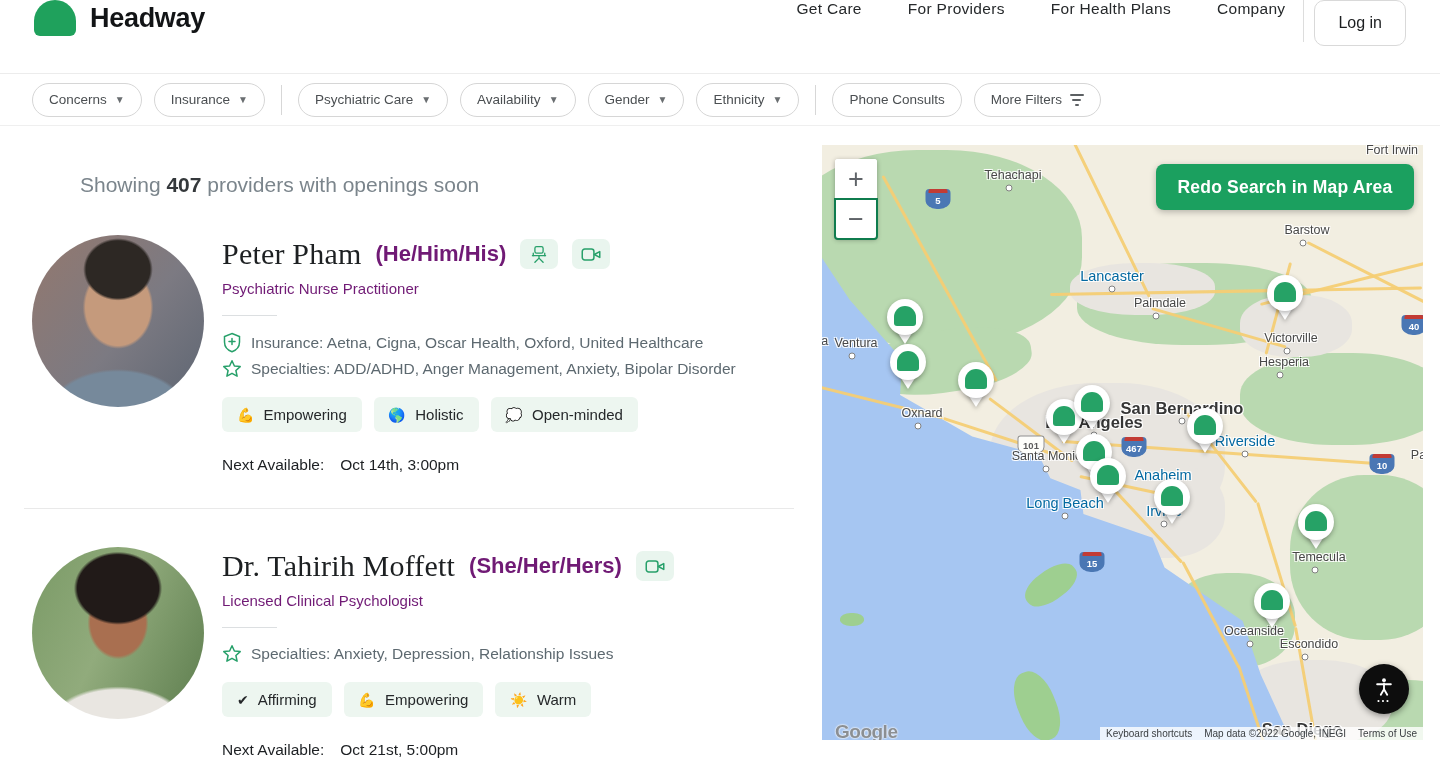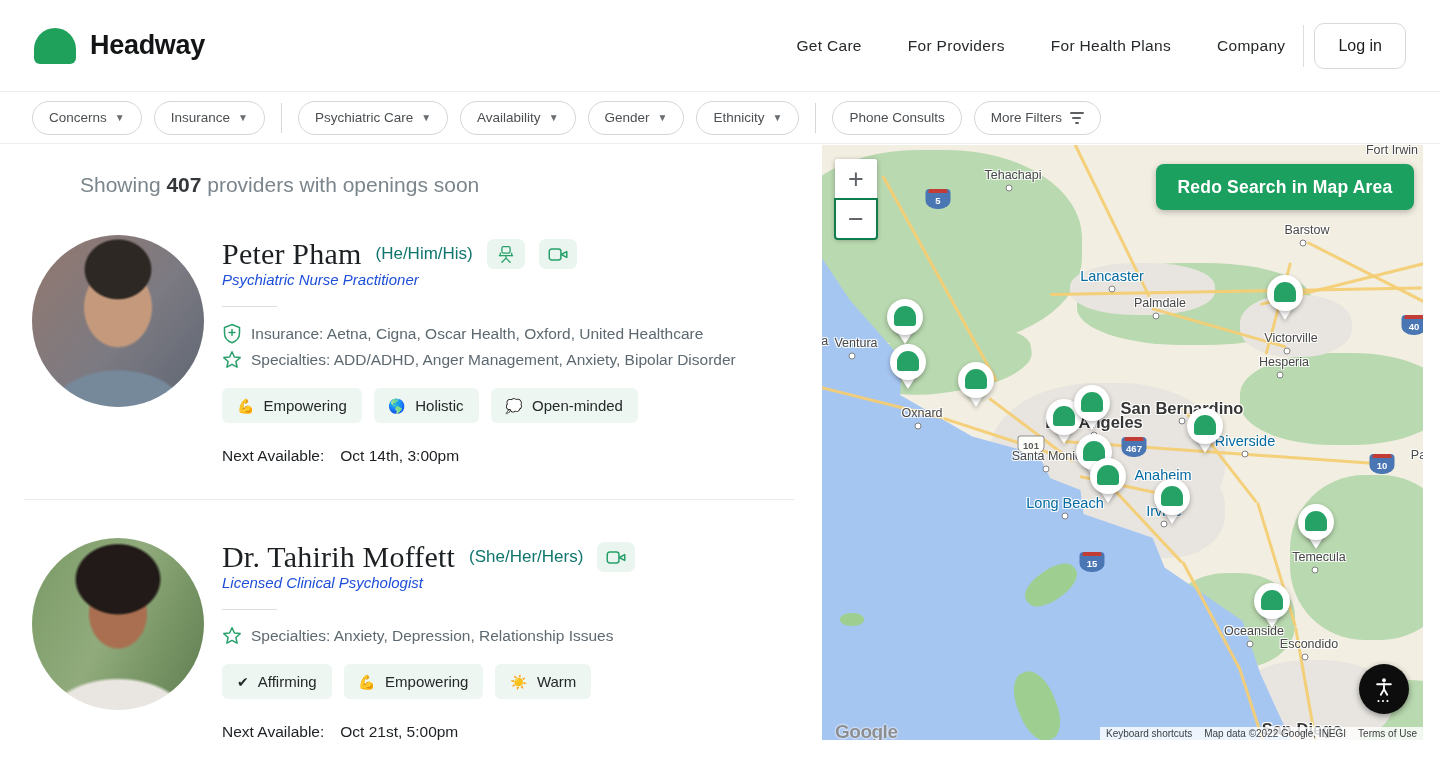--- a/index.html
+++ b/index.html
@@ -1,21 +1,21 @@
 <!DOCTYPE html>
 <html><head>
 <meta charset="utf-8">
 <style>
   * { margin:0; padding:0; box-sizing:border-box; }
   html,body { background:#fff; }
   body { font-family:"Liberation Sans", sans-serif; }
   .page { position:relative; width:1440px; height:777px; background:#fff; overflow:hidden; }
 
   
-  .header { height:92px; display:flex; align-items:center; padding:0 34px; border-bottom:1px solid #ececec; }
+  .header { height:74px; display:flex; align-items:flex-start; padding:0 34px; border-bottom:1px solid #ececec; }
   .brand { display:flex; align-items:center; gap:14px; }
   .logo-mound { width:42px; height:36px; background:#1fa15c; border-radius:21px 21px 6px 6px; }
   .wordmark { font-size:27px; font-weight:700; color:#121416; letter-spacing:-0.3px; }
   .nav { margin-left:auto; display:flex; align-items:center; gap:46px; }
   .nav a { text-decoration:none; color:#26292b; font-size:15.5px; letter-spacing:0.3px; }
   .nav-divider { width:1px; height:42px; background:#ddd; margin:0 10px 0 18px; }
   .login-btn { background:#fff; border:1px solid #d9d9d9; border-radius:10px; padding:13px 23px; font-size:16px; color:#1c1e20; font-family:inherit; cursor:pointer; }
 
   
   .filterbar { height:52px; display:flex; align-items:center; gap:12px; padding:0 32px; border-bottom:1px solid #efefef; }
@@ -37,23 +37,23 @@
       radial-gradient(110px 70px at 50% 104%, #76899b 0 60%, rgba(118,137,155,0) 64%),
       linear-gradient(130deg, #93786e 0%, #7c7a82 55%, #5d6572 100%); }
   .av2 { background:
       radial-gradient(70px 58px at 50% 24%, #211a18 0 58%, rgba(33,26,24,0) 63%),
       radial-gradient(50px 60px at 50% 44%, #a96f50 0 55%, rgba(169,111,80,0) 61%),
       radial-gradient(110px 66px at 50% 106%, #e9e6e1 0 60%, rgba(233,230,225,0) 65%),
       linear-gradient(115deg, #7a9a66 0%, #91ab7c 45%, #5d7d4e 100%); }
   .card-body { padding-top:2px; }
   .name-row { display:flex; align-items:center; gap:14px; }
   .pname { font-family:"Liberation Serif", serif; font-weight:500; font-size:30px; color:#1d2022; letter-spacing:0.2px; }
-  .pronouns { font-size:17px; color:#0f766e; }
+  .pronouns { font-size:22px; color:#701a75;font-weight:bold; }
   .sess-badge { width:38px; height:30px; background:#e9f5ee; border-radius:7px; display:inline-flex; align-items:center; justify-content:center; }
-  .ptitle { margin-top:0; font-size:15px; color:#1d4ed8;font-style:italic; }
+  .ptitle { margin-top:9px; font-size:15px; color:#701a75; }
   .mini-divider { width:55px; height:1px; background:#dcdfe1; margin:18px 0 16px; }
   .info-row { display:flex; align-items:center; gap:9px; margin-top:6px; font-size:15.5px; color:#5d6970; }
   .info-row svg { flex:0 0 auto; }
   .chips { display:flex; gap:12px; margin-top:18px; }
   .chip { display:inline-flex; align-items:center; gap:9px; background:#edf6f0; border-radius:6px; padding:9px 15px; font-size:15px; color:#25282a; }
   .chip-emoji { font-size:14px; }
   .next-row { margin-top:24px; font-size:15.5px; color:#1d2023; }
   .next-label { margin-right:16px; }
   .card-divider { border:none; border-top:1px solid #e9e9e9; margin:34px 8px 0 -8px; }
 

